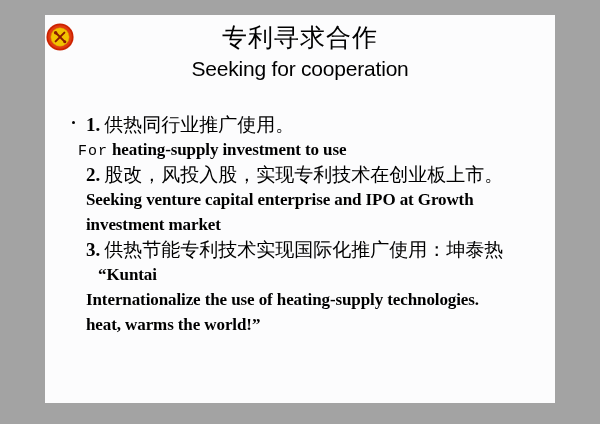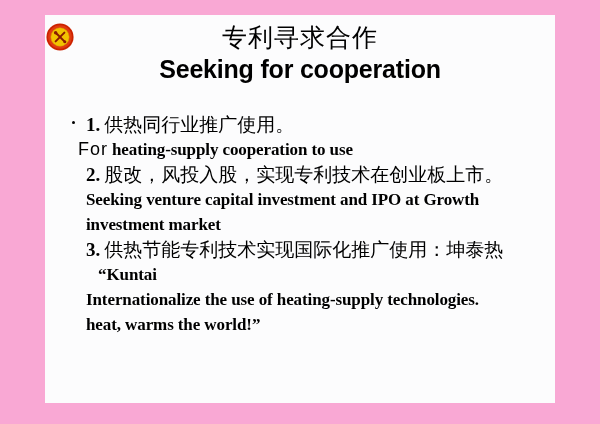--- a/index.html
+++ b/index.html
@@ -4,21 +4,21 @@
 <style>
   html, body {
     margin: 0;
     padding: 0;
     background: #ffffff;
   }
   .slide-root {
     position: relative;
     width: 600px;
     height: 424px;
-    background: #f9a8d4;
+    background: #a3a3a3;
     overflow: hidden;
     font-family: "Liberation Serif", serif;
   }
   
   .slide-canvas {
     position: absolute;
     left: 45px;
     top: 15px;
     width: 510px;
     height: 388px;
@@ -45,23 +45,23 @@
   .title-cn {
     font-family: "DejaVu Serif", "Liberation Serif", serif;
     font-size: 25px;
     line-height: 31px;
     color: #000000;
     letter-spacing: 1px;
     font-weight: 400;
   }
   .title-en {
     font-family: "Liberation Sans", sans-serif;
-    font-size: 25px;
+    font-size: 21px;
     line-height: 32px;
-    font-weight: bold;
+    font-weight: normal;
     color: #000000;
     letter-spacing: -0.2px;
   }
 
   
   .body-block {
     position: absolute;
     left: 68px;
     top: 112px;
     width: 490px;
@@ -95,22 +95,22 @@
     font-size: 19px;
   }
   .en {
     font-family: "Liberation Serif", serif;
     font-size: 17px;
     line-height: 25px;
     font-weight: bold;
     letter-spacing: -0.1px;
   }
   .mono-for {
-    font-family: Liberation Sans, sans-serif;
-    font-size: 18px;
+    font-family: Liberation Mono, monospace;
+    font-size: 15px;
     font-weight: 400;
     letter-spacing: 1px;
   }
   .ind-1 { padding-left: 18px; }
   .ind-2 { padding-left: 30px; }
   .ind-3 { padding-left: 10px; }
   .row-1 { padding-left: 18px; text-align: right; }
 </style>
 </head>
 <body>
@@ -144,30 +144,30 @@
     <div class="line">
       <span class="bullet-dot"></span>
       <span class="row-1">
         <span class="num">1.</span>
         <span class="cn">供热同行业推广使用。</span>
       </span>
     </div>
 
     <div class="line ind-3">
       <span class="mono-for">For</span>
-      <span class="en">heating-supply cooperation to use</span>
+      <span class="en">heating-supply investment to use</span>
     </div>
 
     <div class="line ind-1">
       <span class="num">2.</span>
       <span class="cn">股改，风投入股，实现专利技术在创业板上市。</span>
     </div>
 
     <div class="line ind-1">
-      <span class="en">Seeking venture capital investment and IPO at Growth</span>
+      <span class="en">Seeking venture capital enterprise and IPO at Growth</span>
     </div>
 
     <div class="line ind-1">
       <span class="en">investment market</span>
     </div>
 
     <div class="line ind-1">
       <span class="num">3.</span>
       <span class="cn">供热节能专利技术实现国际化推广使用：坤泰热</span>
     </div>

